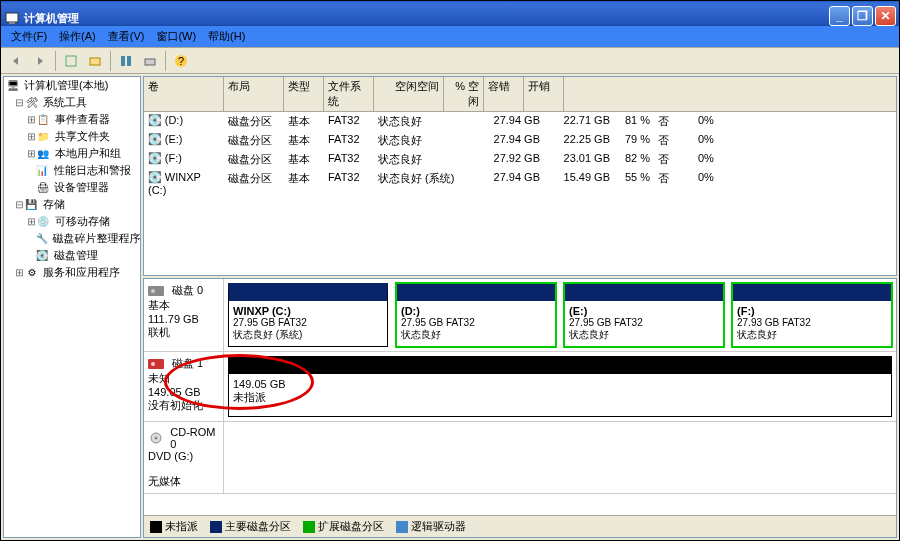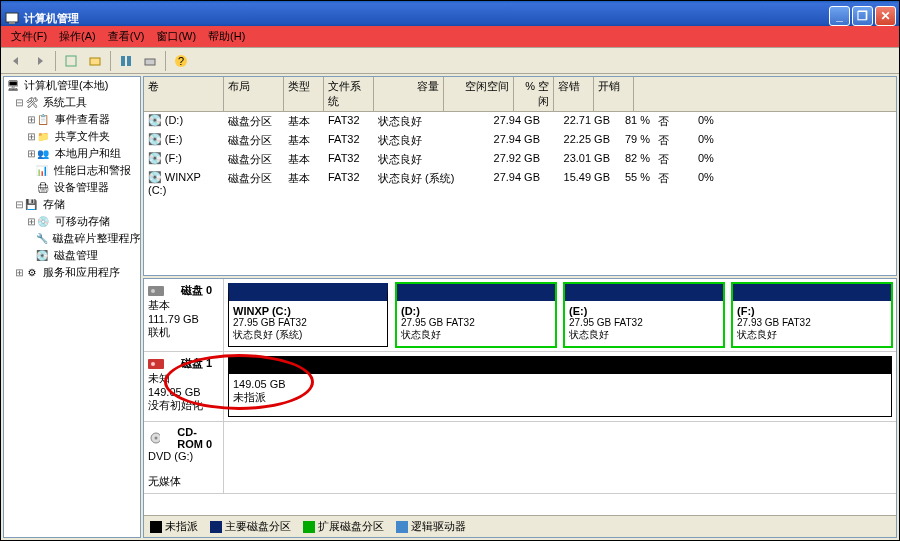--- a/index.html
+++ b/index.html
@@ -3,42 +3,42 @@
 <meta charset="utf-8">
 <style>
 *{box-sizing:border-box;margin:0;padding:0;font-family:"SimSun",Tahoma,sans-serif;font-size:11px}
 body{background:#ece9d8;width:900px;height:541px;overflow:hidden;position:relative;border:1px solid #000}
 .titlebar{height:25px;background:linear-gradient(to bottom,#1f5fc6,#3970d8 10%,#2255bb 90%,#1a4aa5);color:#fff;display:flex;align-items:flex-end;padding:0 3px}
 .titlebar .ticon{width:16px;height:16px;margin-right:4px;display:flex;align-items:center;justify-content:center}
 .titlebar .ttxt{flex:1;font-weight:bold}
 .winbtns{display:flex;gap:2px}
 .winbtn{width:21px;height:20px;background:linear-gradient(to bottom,#6fa4f0,#3d72cc);border:1px solid #fff;border-radius:3px;color:#fff;display:flex;align-items:center;justify-content:center;font-weight:bold;font-size:12px;cursor:pointer}
 .winbtn.close{background:linear-gradient(to bottom,#f08070,#d4452d)}
-.menubar{height:22px;background:#ef4444;border-bottom:1px solid #aca899;display:flex;align-items:center;padding:0 4px}
+.menubar{height:22px;background:#3b82f6;border-bottom:1px solid #aca899;display:flex;align-items:center;padding:0 4px}
 .menuitem{padding:2px 6px;cursor:pointer}
 .toolbar{height:26px;background:#ece9d8;border-bottom:1px solid #aca899;display:flex;align-items:center;padding:0 4px;gap:2px}
 .tbtn{width:22px;height:22px;display:flex;align-items:center;justify-content:center;cursor:pointer}
 .tbsep{width:1px;height:20px;background:#aca899;margin:0 2px}
 .content{display:flex;height:calc(100% - 73px)}
 .tree{width:138px;background:#fff;border:1px solid #7f9db9;margin:2px;overflow:auto}
 .tree-item{padding:1px 0;display:flex;align-items:center;cursor:pointer;white-space:nowrap}
 .ticon2{width:14px;height:14px;margin-right:2px;display:inline-flex;align-items:center;justify-content:center;font-size:10px}
 .tog{width:11px;text-align:center;font-size:10px;color:#666;cursor:pointer}
 .tlabel{padding:0 2px}
 .right{flex:1;display:flex;flex-direction:column;margin:2px 2px 2px 0}
 .vollist{flex:0 0 200px;background:#fff;border:1px solid #7f9db9;overflow:auto}
 .volhead{display:flex;background:#ece9d8;border-bottom:1px solid #aca899;position:sticky;top:0}
 .volhead div{padding:2px 4px;border-right:1px solid #aca899;cursor:pointer}
 .volrow{display:flex;padding:1px 0;cursor:pointer}
 .volrow div{padding:1px 4px}
 .c-vol{width:80px}.c-layout{width:60px}.c-type{width:40px}.c-fs{width:50px}.c-status{width:100px}.c-cap{width:70px;text-align:right}.c-free{width:70px;text-align:right}.c-pct{width:40px;text-align:right}.c-tol{width:40px}.c-oh{width:40px}
 .diskarea{flex:1;background:#fff;border:1px solid #7f9db9;margin-top:2px;overflow:auto;position:relative}
 .diskrow{display:flex;border-bottom:1px solid #ccc;min-height:70px}
 .diskinfo{width:80px;padding:4px;border-right:1px solid #ccc}
-.diskinfo .dtitle{font-weight:bold;display:flex;align-items:center;gap:17px}
+.diskinfo .dtitle{font-weight:normal;display:flex;align-items:center;gap:8px}
 .diskparts{flex:1;padding:4px;display:flex;gap:8px}
 .part{border:1px solid #000;padding:4px;font-size:10px}
 .part.primary{border-top:18px solid #0a246a}
 .part.green{outline:2px solid #0c0;outline-offset:-1px}
 .part.unalloc{border-top:18px solid #000}
 .legend{position:absolute;bottom:0;left:0;right:0;height:22px;background:#ece9d8;border-top:1px solid #aca899;display:flex;align-items:center;padding:0 6px;gap:12px;font-size:11px}
 .lbox{width:12px;height:12px;display:inline-block;margin-right:3px;vertical-align:middle}
 .dicon{width:16px;height:12px}
 .red-circle{position:absolute;border:3px solid #d00;border-radius:50%;pointer-events:none}
 </style>
@@ -170,21 +170,20 @@
       </div>
   </div>
 
   <div class="right">
     <div class="vollist">
       <div class="volhead">
         <div class="c-vol">卷</div>
         <div class="c-layout">布局</div>
         <div class="c-type">类型</div>
         <div class="c-fs">文件系统</div>
-        <div class="c-cap">容量</div>
         <div class="c-free">空闲空间</div>
         <div class="c-pct">% 空闲</div>
         <div class="c-tol">容错</div>
         <div class="c-oh">开销</div>
       </div>
       <div id="volrows">
           <div class="volrow">
             <div class="c-vol">💽 (D:)</div>
             <div class="c-layout">磁盘分区</div>
             <div class="c-type">基本</div>

